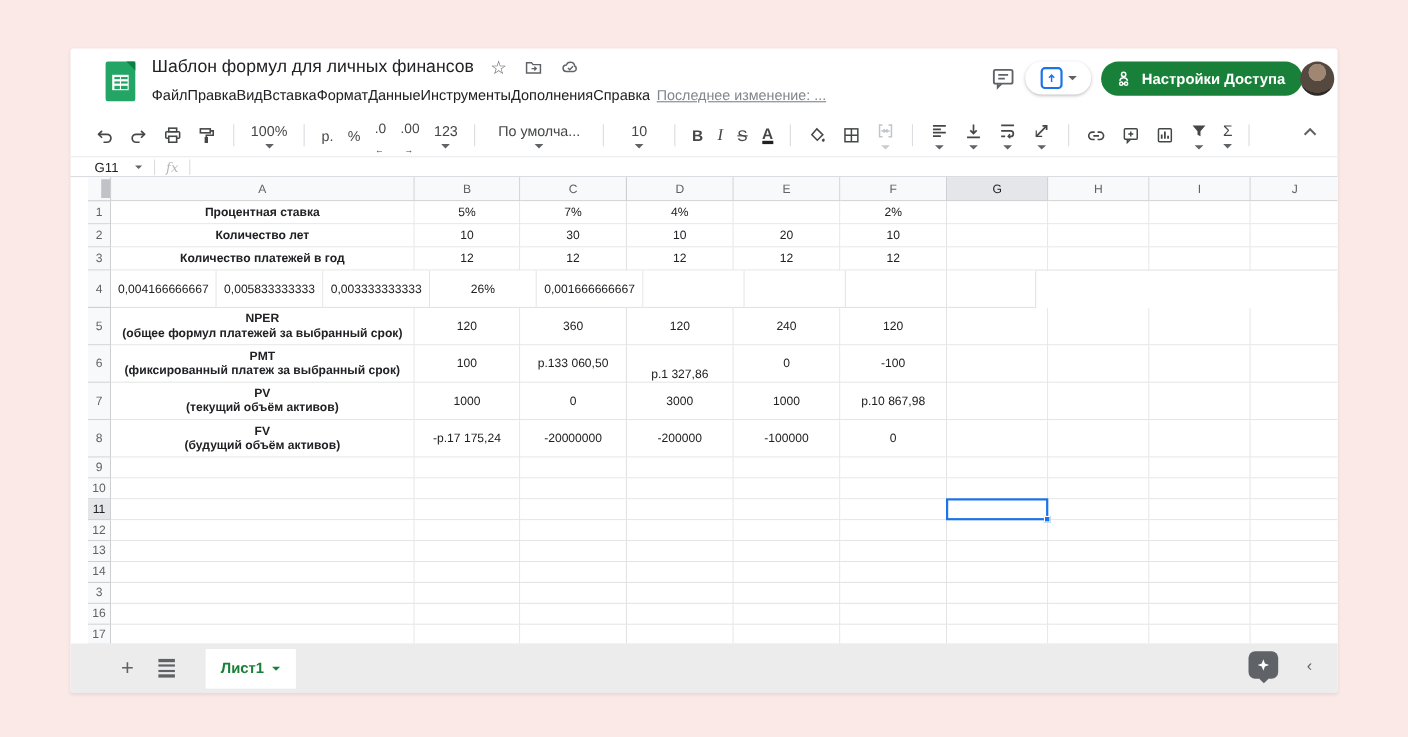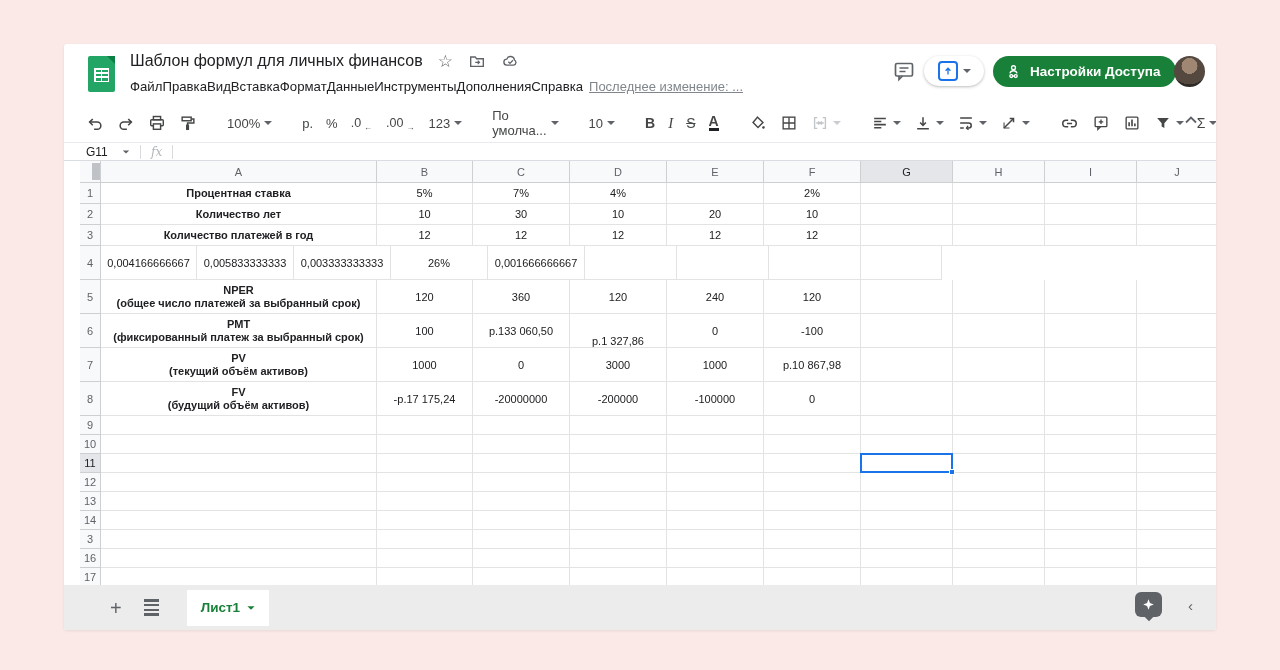--- a/index.html
+++ b/index.html
@@ -1,42 +1,42 @@
 <!DOCTYPE html>
 <html><head>
 <meta charset="utf-8">
 <style>
   * { margin:0; padding:0; box-sizing:border-box; }
   html,body { width:1280px; height:670px; }
   body { background:#fbe9e7; font-family:"Liberation Sans", sans-serif; color:#202124; overflow:hidden; }
   #card { position:absolute; left:64px; top:44px; width:1152px; height:586px; background:#fff; border-radius:3px; box-shadow:0 1px 3px rgba(0,0,0,.08); overflow:hidden; }
 
   
-  #hdr { position:absolute; left:8px; top:0; width:100%; height:60px; }
+  #hdr { position:absolute; left:16px; top:0; width:100%; height:60px; }
   #logo { position:absolute; left:16px; top:12px; width:27px; height:36px; background:#23a566; border-radius:2px; }
   #logo .fold { position:absolute; right:0; top:0; width:0; height:0; border-left:8px solid transparent; border-top:8px solid #0c8043; }
   #logo .cells { position:absolute; left:6px; top:12px; width:15px; height:14px; background:#fff; padding:1.5px; display:grid; grid-template-rows:repeat(3,1fr); grid-template-columns:repeat(2,1fr); gap:1.5px; }
   #logo .cells i { background:#23a566; }
   #title-row { position:absolute; left:58px; top:8px; display:flex; align-items:center; gap:15px; }
   #doc-title { font-size:16px; color:#202124; white-space:nowrap; }
   .tbtn { color:#5f6368; display:inline-flex; align-items:center; }
   #star { font-size:17px; line-height:1; }
   #menu-row { position:absolute; left:58px; top:35px; display:flex; align-items:center; font-size:13.2px; color:#202124; }
   .menu-item { cursor:default; }
   #last-edit { color:#80868b; text-decoration:underline; font-size:13px; margin-left:6px; white-space:nowrap; }
   #comment-btn { position:absolute; left:820px; top:15px; }
   #share-pill { position:absolute; left:852px; top:12px; width:60px; height:30px; background:#fff; border-radius:15px; box-shadow:0 1px 3px rgba(60,64,67,.35); display:flex; align-items:center; justify-content:center; gap:5px; }
   #share-pill .upbox { width:20px; height:20px; border:2px solid #1a73e8; border-radius:4px; display:flex; align-items:center; justify-content:center; }
   #access-btn { position:absolute; left:921px; top:12px; height:31px; padding:0 16px 0 12px; background:#188038; border:none; border-radius:16px; color:#fff; font-size:13.5px; font-weight:700; display:flex; align-items:center; gap:8px; font-family:"Liberation Sans",sans-serif; }
   #avatar { position:absolute; left:1102px; top:12px; width:31px; height:31px; border-radius:50%; background:radial-gradient(circle at 50% 32%, #a08774 0 30%, #54483f 31% 70%, #2e2a27 71%); }
   .caret { width:0; height:0; border-left:4px solid transparent; border-right:4px solid transparent; border-top:4.5px solid #5f6368; display:inline-block; }
 
   
   #toolbar { position:absolute; left:0; top:60px; width:100%; height:39px; display:flex; align-items:center; padding-left:22px; gap:13px; border-bottom:1px solid #e8eaed; font-size:13px; color:#444746; }
-  .ti { display:inline-flex; align-items:center; gap:4px; color:#444746; }
+  .ti { display:inline-flex; align-items:center; gap:4px; color:#444746;flex-direction:column; }
   .tdiv { width:1px; height:20px; background:#dadce0; margin:0 2px; }
   .tx { font-size:13px; color:#444746; }
   .fmt { font-size:12.5px; position:relative; }
   .fmt small { font-size:8px; position:relative; top:4px; left:-1px; }
   .bld { font-weight:700; font-size:14px; }
   .itl { font-style:italic; font-family:"Liberation Serif",serif; font-size:15px; }
   .stk { text-decoration:line-through; font-size:14px; }
   .txtA { font-weight:700; font-size:14px; border-bottom:3px solid #202124; line-height:13px; }
   .disabled, .disabled svg { color:#c1c5c9 !important; stroke:#c1c5c9 !important; }
   .disabled .caret { border-top-color:#c9ccd0; }
@@ -453,21 +453,21 @@
         <div class="gcell " style="width: 92px; height: 34px;"></div>
         <div class="gcell " style="width: 81px; height: 34px;"></div>
       </div>
       <div class="grow">
         <div class="gcell ghead" style="width: 21px; height: 34px;">
           <div class="">5</div>
         </div>
         <div class="gcell " style="width: 276px; height: 34px;">
           <div>
             <div class="lbl">NPER</div>
-            <div class="lbl">(общее число платежей за выбранный срок)</div>
+            <div class="lbl">(общее формул платежей за выбранный срок)</div>
           </div>
         </div>
         <div class="gcell " style="width: 96px; height: 34px;">
           <div class="val">120</div>
         </div>
         <div class="gcell " style="width: 97px; height: 34px;">
           <div class="val">360</div>
         </div>
         <div class="gcell " style="width: 97px; height: 34px;">
           <div class="val">120</div>

